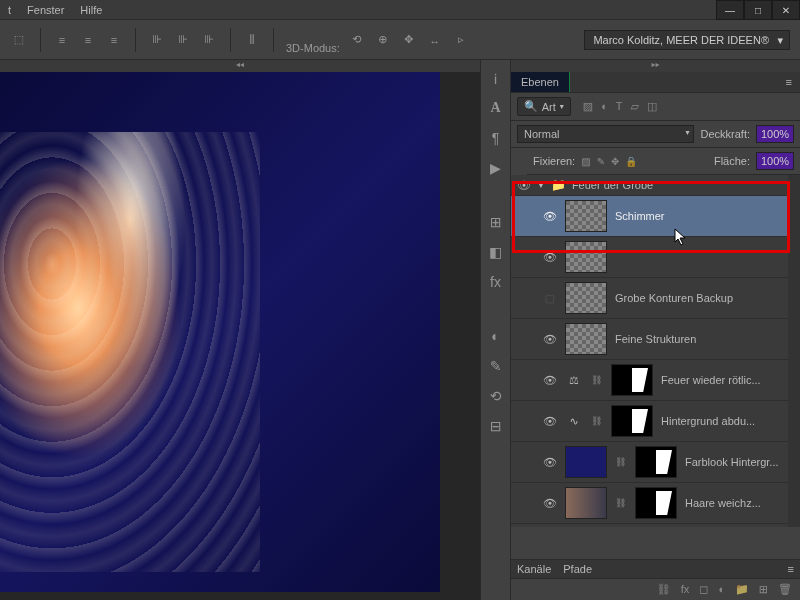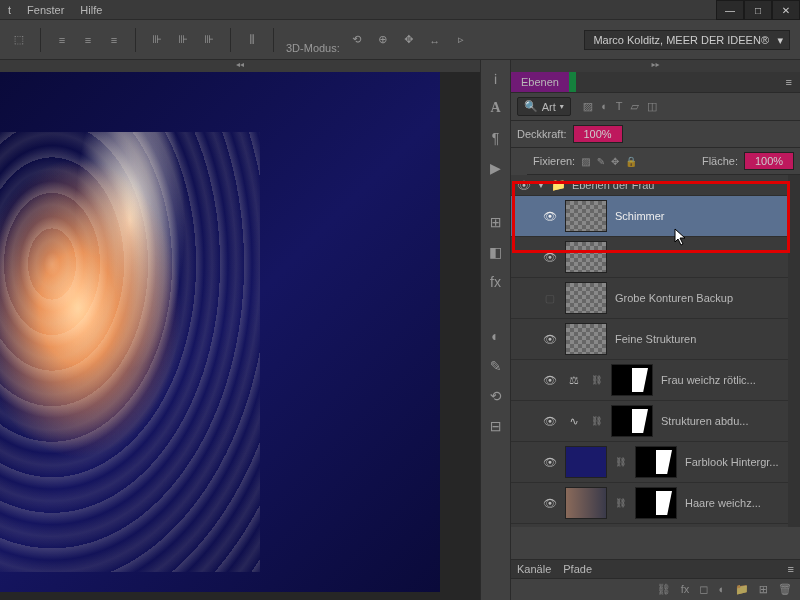--- a/index.html
+++ b/index.html
@@ -31,34 +31,34 @@
 
 .tool-dock { width: 30px; background: #414141; border-left: 1px solid #2a2a2a; display: flex; flex-direction: column; align-items: center; padding-top: 8px; gap: 10px; }
 .dock-icon { width: 20px; height: 20px; display: flex; align-items: center; justify-content: center; opacity: 0.7; font-size: 14px; }
 
 
 .panel-area { width: 290px; background: #414141; display: flex; flex-direction: column; border-left: 1px solid #2a2a2a; }
 .panel-collapse { height: 12px; background: #3a3a3a; text-align: center; font-size: 8px; color: #888; }
 
 
 .panel-tabs { display: flex; background: #353535; border-bottom: 1px solid #2a2a2a; }
-.panel-tab { padding: 4px 10px; background: #701a75; border-right: 7px solid #15803d; }
+.panel-tab { padding: 4px 10px; background: #0f172a; border-right: 1px solid #15803d; }
 .panel-menu { margin-left: auto; padding: 4px 8px; }
 
 
 .filter-row { display: flex; align-items: center; padding: 4px 6px; gap: 6px; background: #414141; border-bottom: 1px solid #2a2a2a; }
 .filter-dropdown { background: #333; border: 1px solid #222; padding: 2px 6px; display: flex; align-items: center; gap: 4px; border-radius: 2px; }
 .filter-icons { display: flex; gap: 8px; margin-left: 6px; }
 .filter-icons span { opacity: 0.6; font-size: 11px; }
 
 
 .blend-row { display: flex; align-items: center; padding: 4px 6px; gap: 6px; border-bottom: 1px solid #2a2a2a; }
 .blend-dropdown { flex: 1; background: #333; border: 1px solid #222; padding: 2px 6px; position: relative; }
 .blend-dropdown::after { content: "▾"; position: absolute; right: 4px; font-size: 8px; }
-.pct-input { width: 50px; background: #be185d; border: 1px solid #222; padding: 2px 4px; color: #ccc; text-align: center; }
+.pct-input { width: 38px; background: #4c1d95; border: 1px solid #222; padding: 2px 4px; color: #ccc; text-align: right; }
 
 
 .lock-row { display: flex; align-items: center; padding: 4px 6px; gap: 6px; border-bottom: 1px solid #2a2a2a; margin-left: 16px; }
 .lock-icons { display: flex; gap: 6px; }
 .lock-icons span { opacity: 0.6; font-size: 10px; }
 
 
 .layer-list { flex: 1; overflow-y: auto; background: #3a3a3a; }
 .layer-group-header { display: flex; align-items: center; padding: 3px 6px; gap: 6px; background: #3a3a3a; border-bottom: 1px solid #2e2e2e; }
 .layer-row { display: flex; align-items: center; padding: 4px 6px; gap: 8px; border-bottom: 1px solid #2e2e2e; min-height: 40px; }
@@ -169,20 +169,21 @@
       <div class="filter-icons">
         <span>▨</span>
         <span>◐</span>
         <span>T</span>
         <span>▱</span>
         <span>◫</span>
       </div>
     </div>
 
     <div class="blend-row">
+      <div class="blend-dropdown">Normal</div>
       <span>Deckkraft:</span>
       <div class="pct-input">100%</div>
     </div>
 
     <div class="lock-row">
       <span>Fixieren:</span>
       <div class="lock-icons">
         <span>▨</span>
         <span>✎</span>
         <span>✥</span>
@@ -192,21 +193,21 @@
       <div class="pct-input">100%</div>
     </div>
 
     <div style="display:flex;flex:1;overflow:hidden">
     <div class="layer-list" style="flex:1">
 
       <div class="layer-group-header">
         <span class="eye">👁</span>
         <span class="arrow">▼</span>
         <span class="folder-icon">📁</span>
-        <span class="layer-name">Ebenen der Frau</span>
+        <span class="layer-name">Feuer der Grobe</span>
       </div>
 
       <div class="layer-row indent selected">
         <span class="eye">👁</span>
         <div class="thumb"></div>
         <span class="layer-name">Schimmer</span>
       </div>
 
       <div class="layer-row indent">
         <span class="eye">👁</span>
@@ -223,29 +224,29 @@
         <span class="eye">👁</span>
         <div class="thumb"></div>
         <span class="layer-name">Feine Strukturen</span>
       </div>
 
       <div class="layer-row indent">
         <span class="eye">👁</span>
         <span class="adj-icon">⚖</span>
         <span class="link-icon">⛓</span>
         <div class="thumb mask"></div>
-        <span class="layer-name">Frau weichz rötlic...</span>
+        <span class="layer-name">Feuer wieder rötlic...</span>
       </div>
 
       <div class="layer-row indent">
         <span class="eye">👁</span>
         <span class="adj-icon">∿</span>
         <span class="link-icon">⛓</span>
         <div class="thumb mask"></div>
-        <span class="layer-name">Strukturen abdu...</span>
+        <span class="layer-name">Hintergrund abdu...</span>
       </div>
 
       <div class="layer-row indent">
         <span class="eye">👁</span>
         <div class="thumb color-fill"></div>
         <span class="link-icon">⛓</span>
         <div class="thumb mask"></div>
         <span class="layer-name">Farblook Hintergr...</span>
       </div>
 

